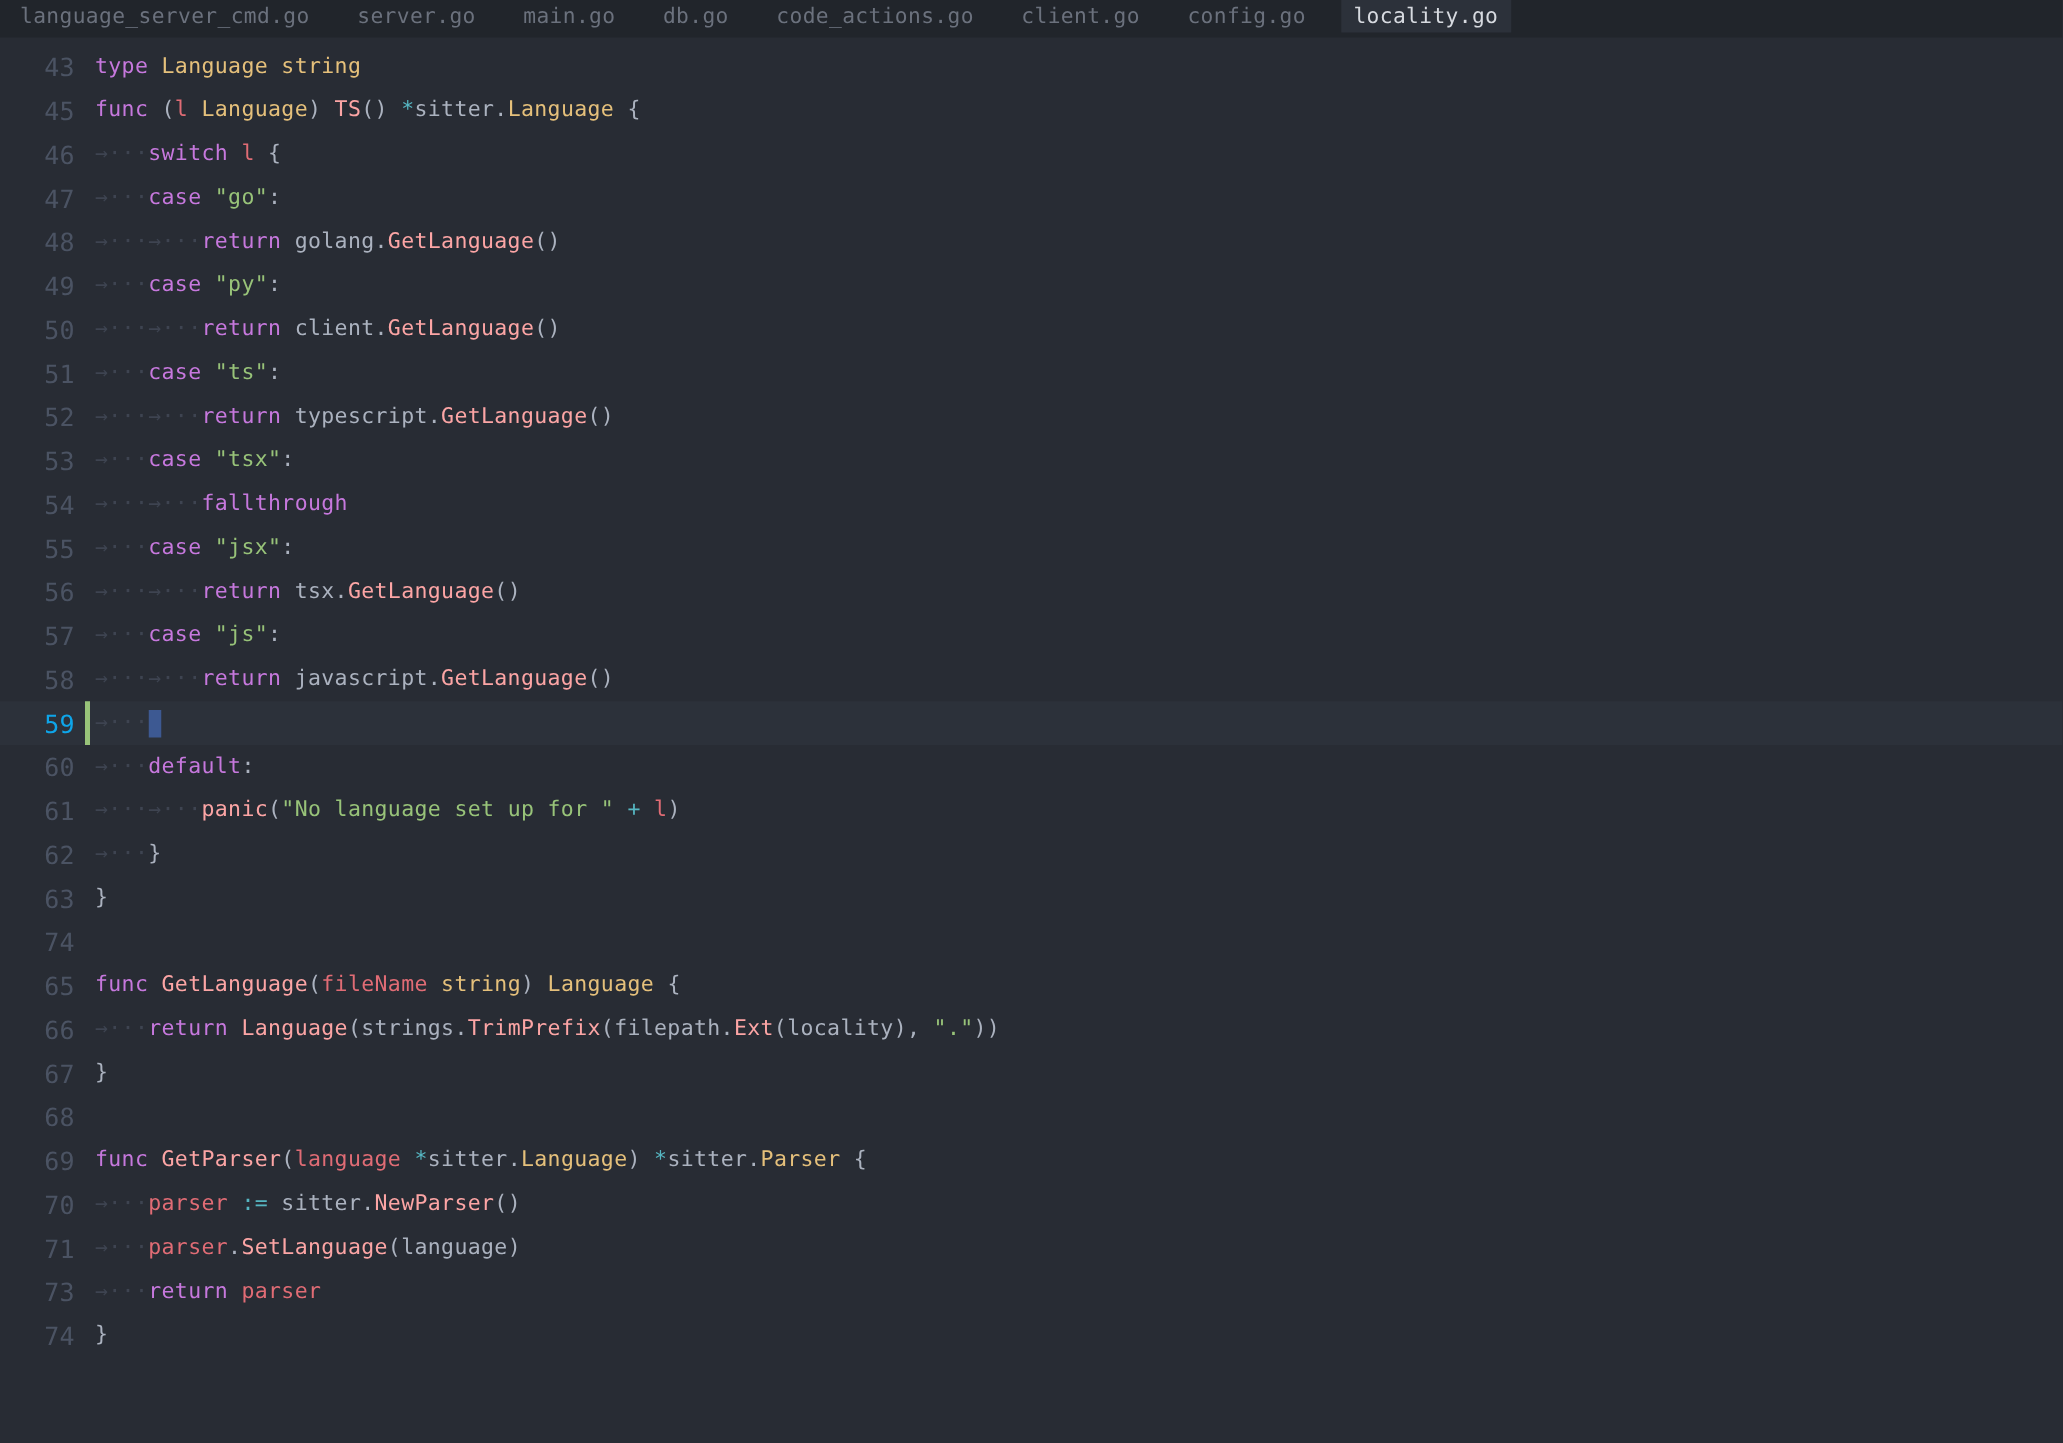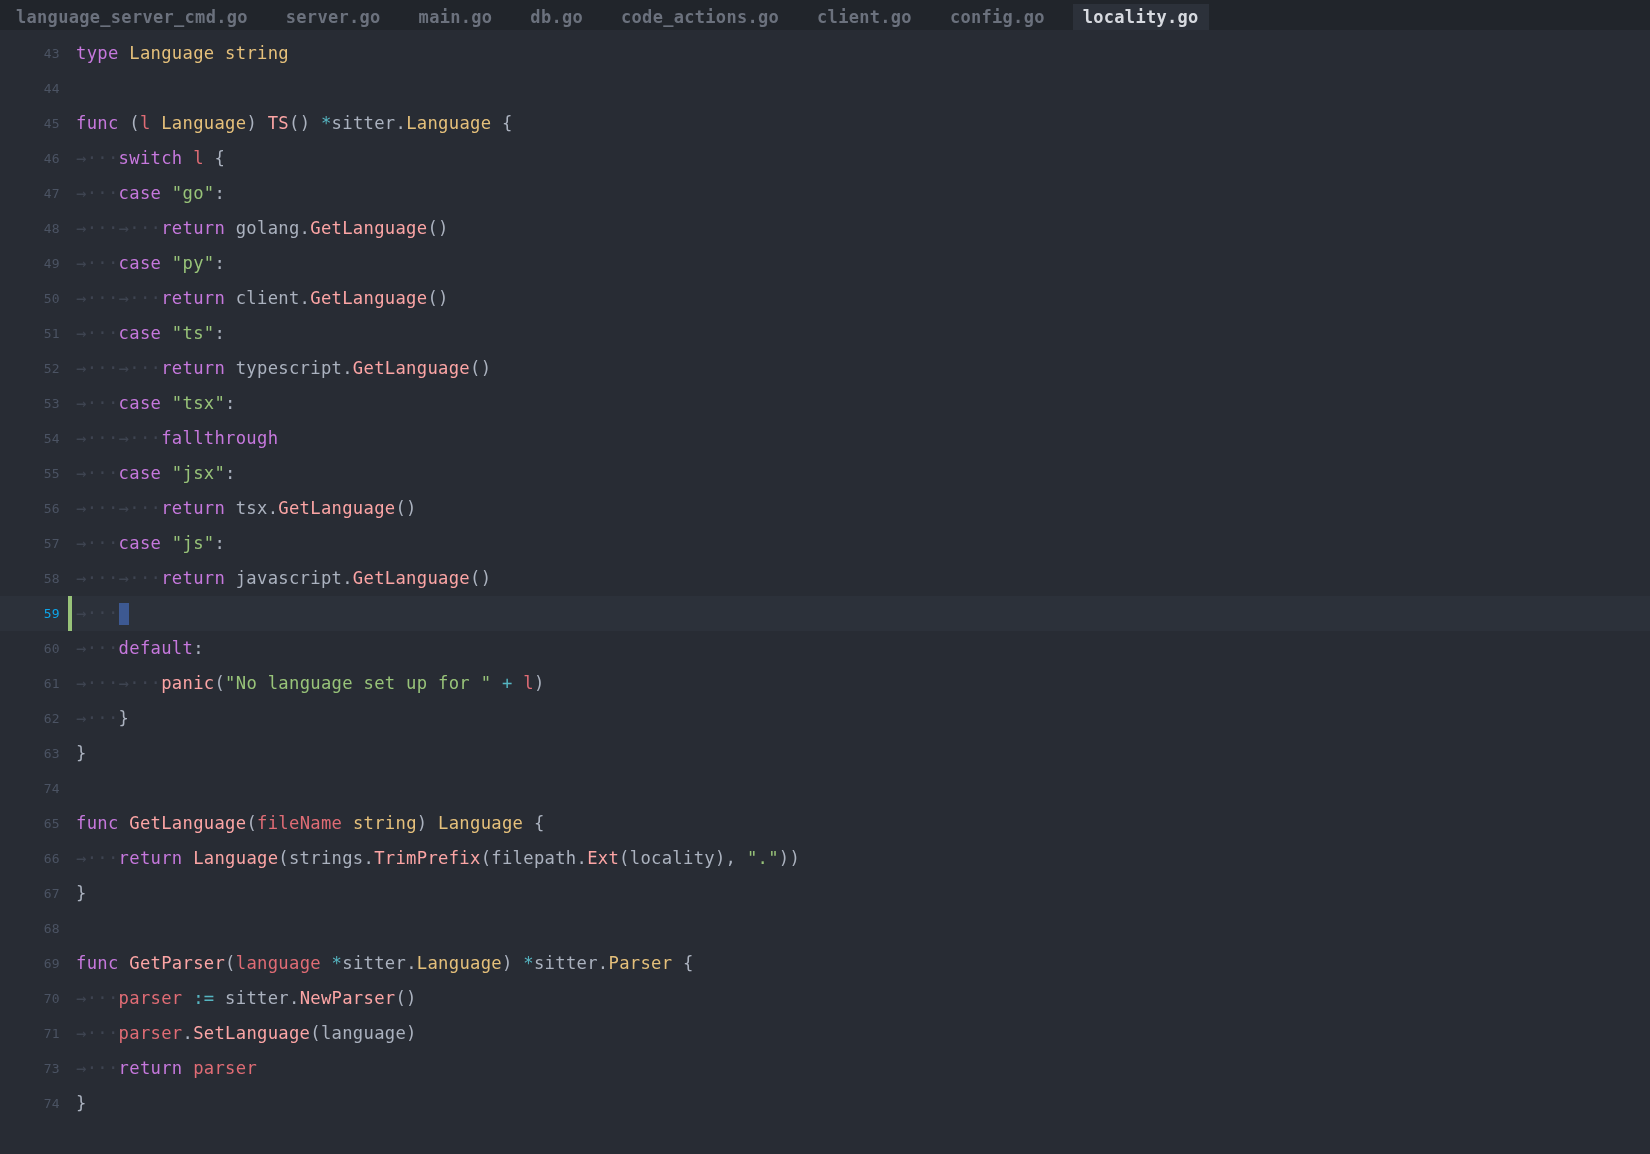--- a/index.html
+++ b/index.html
@@ -10,26 +10,25 @@
     color: #abb2bf;
     width: 1650px;
     height: 1154px;
     overflow: hidden;
     letter-spacing: 0.3px;
   }
   .tabbar {
     display: flex;
     height: 30px;
     background: #21252b;
-    align-items: flex-end;
+    align-items: flex-start;
     padding: 0 6px;
     gap: 18px;
     font-size: 17px;
     white-space: nowrap;
-    font-weight: bold;
   }
   .tab {
     color: #6b717d;
     padding: 3px 10px;
     cursor: pointer;
   }
   .tab.active {
     color: #d7dae0;
     background: #2c313a;
   }
@@ -45,21 +44,21 @@
   }
   .line.current {
     background: #2c313a;
   }
   .gutter {
     width: 68px;
     text-align: right;
     color: #4b5363;
     padding-right: 8px;
     user-select: none;
-    font-size: 13px;
+    font-size: 20px;
   }
   .line.current .gutter { color: #0ea5e9; }
   .modbar {
     width: 4px;
     height: 100%;
     margin-right: 4px;
   }
   .modbar.added { background: #98c379; }
   .code {
     white-space: pre;
@@ -101,25 +100,20 @@
     <div class="tab"><span>config.go</span></div>
     <div class="tab active"><span>locality.go</span></div>
   </div>
 <div class="editor" id="editor">
     <div class="line">
       <div class="gutter">43</div>
       <div class="modbar"></div>
       <div class="code"><span class="kw">type</span><span class="pl"> </span><span class="yl">Language</span><span class="pl"> </span><span class="yl">string</span></div>
     </div>
     <div class="line">
-      <div class="gutter">44</div>
-      <div class="modbar"></div>
-      <div class="code"></div>
-    </div>
-    <div class="line">
       <div class="gutter">45</div>
       <div class="modbar"></div>
       <div class="code"><span class="kw">func</span><span class="pl"> (</span><span class="red">l</span><span class="pl"> </span><span class="yl">Language</span><span class="pl">) </span><span class="fn">TS</span><span class="pl">() </span><span class="cy">*</span><span class="pl">sitter.</span><span class="yl">Language</span><span class="pl"> {</span></div>
     </div>
     <div class="line">
       <div class="gutter">46</div>
       <div class="modbar"></div>
       <div class="code"><span class="ws">→···</span><span class="kw">switch</span><span class="pl"> </span><span class="red">l</span><span class="pl"> {</span></div>
     </div>
     <div class="line">

